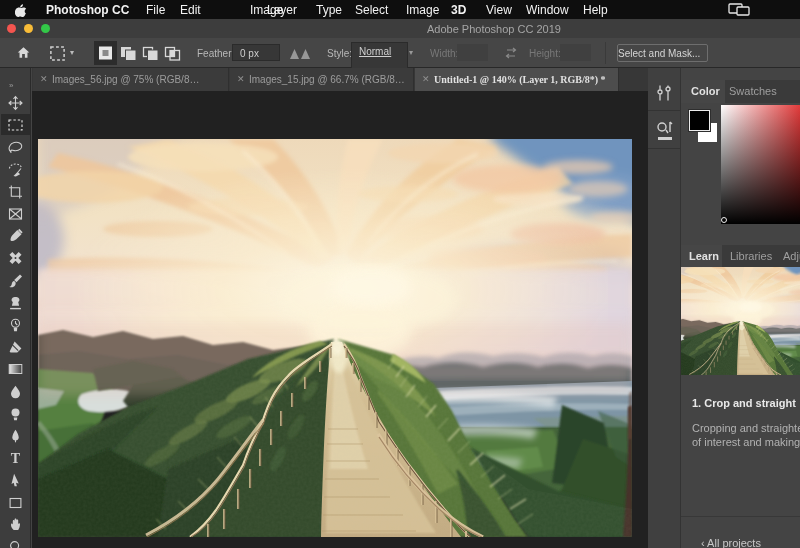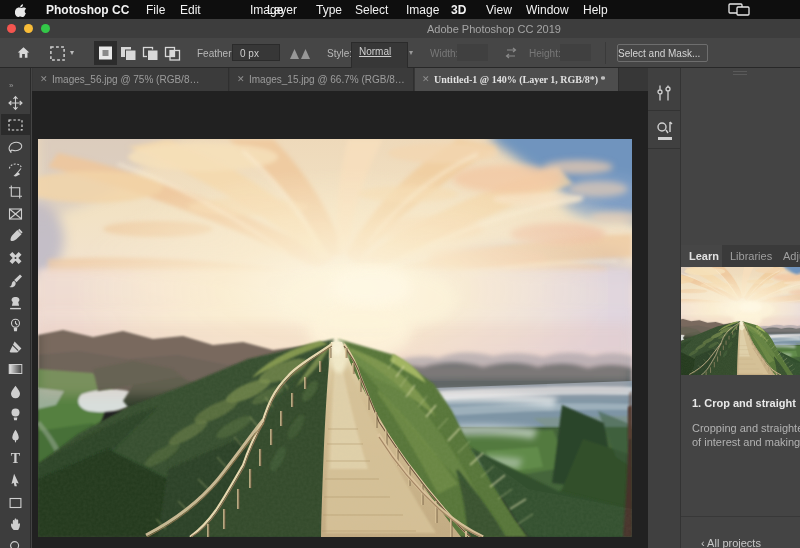--- a/index.html
+++ b/index.html
@@ -467,20 +467,33 @@
     <path d="M15 2 V12 M15 2 L17 4"></path>
     <rect x="3" y="17" width="14" height="3" fill="#d0d0d0" stroke="none"></rect>
   </svg>
   <div class="abs" style="left:0; top:80px; width:33px; height:1px; background:#333;"></div>
 </div>
 
 <div id="rightpanel" class="abs">
   <div class="abs" style="left:52px; top:3px; width:14px; height:1px; background:#5a5a5a;"></div>
   <div class="abs" style="left:52px; top:6px; width:14px; height:1px; background:#5a5a5a;"></div>
 
+  <div class="abs" style="left:0; top:0; width:119px; height:177px; background:#444;">
+    <div class="abs" style="left:0; top:12px; width:119px; height:23px; background:#3a3a3a;"></div>
+    <div class="abs" style="left:0; top:12px; width:44px; height:23px; background:#464646; color:#e2e2e2; font-size:11px; font-weight:bold; padding:5px 0 0 10px;">Color</div>
+    <div class="abs" style="left:48px; top:17px; color:#9f9f9f; font-size:11px;">Swatches</div>
+    <div class="abs" style="left:17px; top:55px; width:19px; height:19px; background:#fff;"></div>
+    <div class="abs" style="left:8px; top:42px; width:21px; height:21px; background:#000; border:1.5px solid #ececec; outline:1px solid #2e2e2e;"></div>
+    <div class="abs" style="left:40px; top:37px; width:79px; height:119px;
+      background:
+        linear-gradient(to bottom, rgba(0,0,0,0) 0%, #000 100%),
+        linear-gradient(to right, #fff 0%, #e23b3b 100%);">
+      <div class="abs" style="left:0px; top:112px; width:6px; height:6px; border:1px solid #eee; border-radius:50%;"></div>
+    </div>
+  </div>
 
   <div class="abs" style="left:0; top:177px; width:119px; height:271px; background:#444;">
     <div class="abs" style="left:0; top:0; width:119px; height:22px; background:#3a3a3a;"></div>
     <div class="abs" style="left:0; top:0; width:41px; height:22px; background:#464646; color:#e2e2e2; font-size:11px; font-weight:bold; padding:5px 0 0 8px;">Learn</div>
     <div class="abs" style="left:49px; top:5px; color:#9f9f9f; font-size:11px;">Libraries</div>
     <div class="abs" style="left:102px; top:5px; color:#9f9f9f; font-size:11px;">Adjus</div>
     <div class="abs" style="left:0px; top:22px; width:119px; height:108px; overflow:hidden;">
       <svg width="119" height="108" viewBox="78 2 436 396">
         <use href="#photo"></use>
       </svg>

